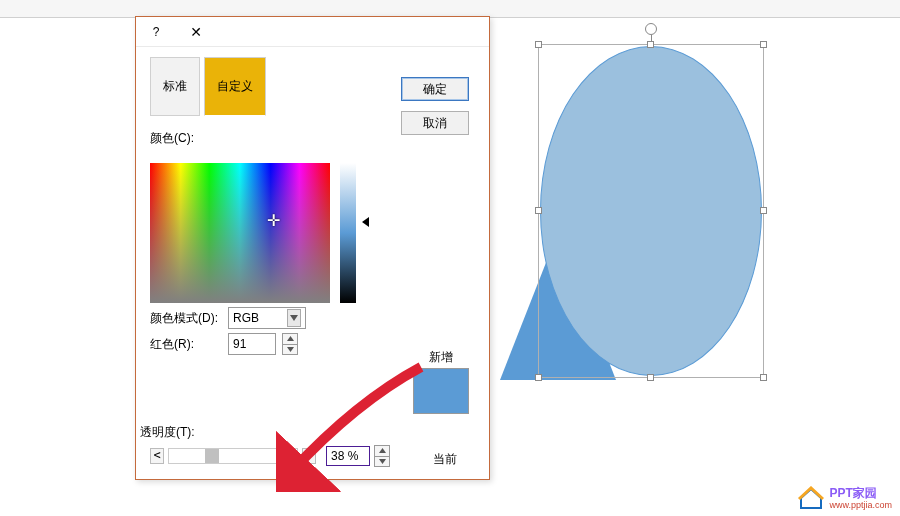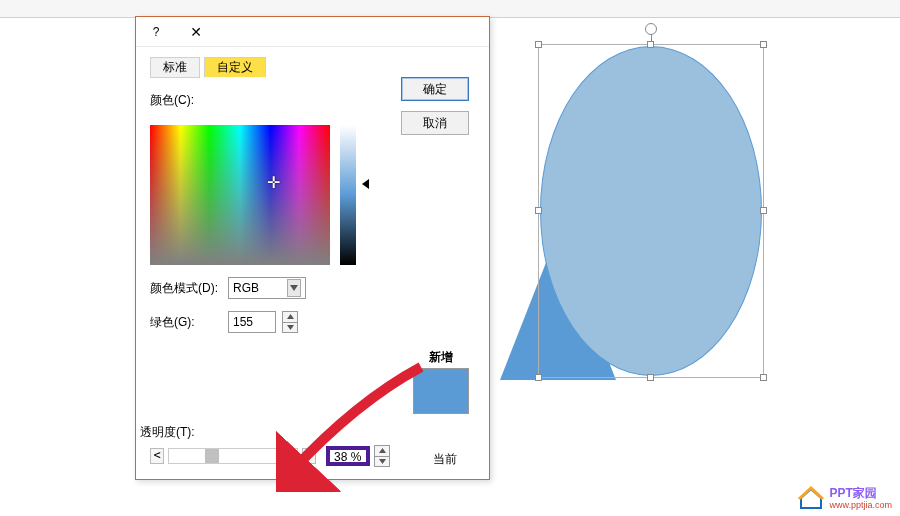--- a/index.html
+++ b/index.html
@@ -6,56 +6,56 @@
   body { width: 900px; height: 516px; background: #fff; position: relative; overflow: hidden; }
   .top-ribbon { position: absolute; top: 0; left: 0; right: 0; height: 18px; border-bottom: 1px solid #d0d0d0; background: #f6f6f6; }
   .dialog { position: absolute; left: 135px; top: 16px; width: 355px; height: 464px; background: #fff; border: 1px solid #c46a3c; box-shadow: 2px 2px 6px rgba(0,0,0,0.15); }
   .dlg-titlebar { height: 30px; line-height: 30px; display: flex; align-items: center; border-bottom: 1px solid #eaeaea; }
   .dlg-title { padding-left: 10px; flex: 1; }
   .dlg-help, .dlg-close { width: 40px; height: 30px; text-align: center; line-height: 30px; cursor: pointer; }
   .dlg-help { font-family: Arial; }
   .dlg-close { font-family: Arial; font-size: 14px; }
   .dlg-body { padding: 10px 14px; position: relative; height: calc(100% - 30px); }
   .tabs { display: inline-flex; gap: 4px; }
-  .tab { padding: 1px 12px; background: #f2f2f2; border: 1px solid #d0d0d0; cursor: pointer; }
-  .tab.active { background: #fde047; border-bottom-color: #fff; position: relative; z-index: 2; }
+  .tab { padding: 20px 12px; background: #f2f2f2; border: 1px solid #d0d0d0; cursor: pointer; }
+  .tab.active { background: #eab308; border-bottom-color: #fff; position: relative; z-index: 2; }
   .btn { width: 68px; height: 24px; border: 1px solid #b0b0b0; background: #f1f1f1; text-align: center; line-height: 22px; cursor: pointer; margin-top: 28px; }
   .btn-ok { position: absolute; right: 20px; top: 2px; border-color: #3b77c1; box-shadow: 0 0 0 1px #a6c5e8 inset; }
   .btn-cancel { position: absolute; right: 20px; top: 36px; font-family: Liberation Serif, serif; }
   .section-label { margin-top: 14px; margin-bottom: 16px; }
   .picker-wrap { display: flex; gap: 10px; align-items: flex-start; }
   .color-area { width: 180px; height: 140px; position: relative; background:
     linear-gradient(to bottom, rgba(128,128,128,0) 0%, rgba(128,128,128,1) 100%),
     linear-gradient(to right, #ff0000 0%, #ffff00 17%, #00ff00 33%, #00ffff 50%, #0000ff 67%, #ff00ff 83%, #ff0000 100%);
     cursor: crosshair;
   }
   .crosshair { position: absolute; left: 117px; top: 58px; color: #fff; font-size: 16px; line-height: 0; text-shadow: 0 0 2px #000; }
   .lum-bar { width: 16px; height: 140px; background: linear-gradient(to bottom, #ffffff 0%, #5b9bd5 50%, #000000 100%); }
   .lum-ptr { width: 0; height: 0; border-top: 5px solid transparent; border-bottom: 5px solid transparent; border-right: 7px solid #000; align-self: center; margin-top: 54px; margin-left: -4px; }
   .lum-col { display: flex; flex-direction: column; }
-  .field-row { display: flex; align-items: center; gap: 6px; margin-top: 12px; height: 22px; }
+  .field-row { display: flex; align-items: center; gap: 6px; margin-top: 4px; height: 22px; }
   .field-label { width: 72px; }
   .sel { width: 78px; height: 22px; border: 1px solid #999; background: #fff; display: flex; align-items: center; justify-content: space-between; padding: 0 4px; }
   .sel-btn { width: 14px; height: 18px; background: #e8e8e8; border: 1px solid #aaa; display: inline-flex; align-items: center; justify-content: center; }
   .sel-btn svg { width: 8px; height: 6px; }
   .num { width: 48px; height: 22px; border: 1px solid #999; background: #fff; padding: 0 4px; display: flex; align-items: center; }
   .spinner { width: 16px; height: 22px; border: 1px solid #999; display: flex; flex-direction: column; }
   .spinner div { flex: 1; display: flex; align-items: center; justify-content: center; background: #f5f5f5; }
   .spinner div + div { border-top: 1px solid #999; }
   .spinner svg { width: 7px; height: 5px; }
   .swatch-area { position: absolute; right: 20px; top: 302px; text-align: center; }
-  .swatch-area .sw-label { margin-bottom: 2px; font-weight: bold; }
+  .swatch-area .sw-label { margin-bottom: 2px; }
   .swatch { width: 56px; height: 46px; background: #5b9bd5; border: 1px solid #999; }
   .cur-label { position: absolute; right: 32px; top: 404px; }
   .trans-row { position: absolute; left: 4px; bottom: 38px; }
   .slider { position: absolute; left: 14px; bottom: 12px; display: flex; align-items: center; gap: 4px; }
   .sl-btn { width: 14px; height: 16px; border: 1px solid #bbb; background: #f5f5f5; text-align: center; line-height: 12px; font-family: monospace; cursor: pointer; }
   .track { width: 130px; height: 16px; border: 1px solid #ccc; position: relative; background: #fff; }
   .thumb { position: absolute; left: 36px; top: 0px; width: 14px; height: 14px; background: #c0c0c0; }
-  .transval { width: 44px; height: 20px; border: 4px solid #4c1d95; background: #fff; padding: 0 4px; display: flex; align-items: flex-start; margin-left: 6px; }
+  .transval { width: 44px; height: 20px; border: 1px solid #4c1d95; background: #fff; padding: 0 4px; display: flex; align-items: center; margin-left: 6px; }
   .arrow { position: absolute; left: 140px; top: 315px; width: 150px; height: 130px; pointer-events: none; }
   .canvas { position: absolute; left: 498px; top: 30px; width: 310px; height: 360px; }
   .ellipse { position: absolute; left: 42px; top: 16px; width: 222px; height: 330px; border-radius: 50%; background: #9bc0de; border: 1px solid #5b9bd5; }
   .triangle { position: absolute; left: 2px; top: 202px; width: 0; height: 0; border-left: 58px solid transparent; border-right: 58px solid transparent; border-bottom: 148px solid #5b9bd5; z-index: -1; }
   .selbox { position: absolute; left: 40px; top: 14px; width: 226px; height: 334px; border: 1px solid #b0b0b0; }
   .handle { position: absolute; width: 7px; height: 7px; border: 1px solid #888; background: #fff; }
   .h-tl { left: -4px; top: -4px; } .h-tr { right: -4px; top: -4px; }
   .h-bl { left: -4px; bottom: -4px; } .h-br { right: -4px; bottom: -4px; }
   .h-t { left: 50%; top: -4px; margin-left: -4px; } .h-b { left: 50%; bottom: -4px; margin-left: -4px; }
   .h-l { left: -4px; top: 50%; margin-top: -4px; } .h-r { right: -4px; top: 50%; margin-top: -4px; }
@@ -116,23 +116,23 @@
       <div class="sel">
         <span>RGB</span>
         <span class="sel-btn">
             <svg viewBox="0 0 8 6">
               <path d="M0 0 L8 0 L4 6 Z" fill="#555"></path>
             </svg>
           </span>
       </div>
     </div>
     <div class="field-row">
-      <span class="field-label">绿色(G):</span>
+      <span class="field-label">红色(R):</span>
       <div class="num">
-          <span>155</span>
+          <span>91</span>
         </div>
       <div class="spinner">
           <div>
             <svg viewBox="0 0 7 5">
               <path d="M0 5 L7 5 L3.5 0 Z" fill="#555"></path>
             </svg>
           </div>
           <div>
             <svg viewBox="0 0 7 5">
               <path d="M0 0 L7 0 L3.5 5 Z" fill="#555"></path>

